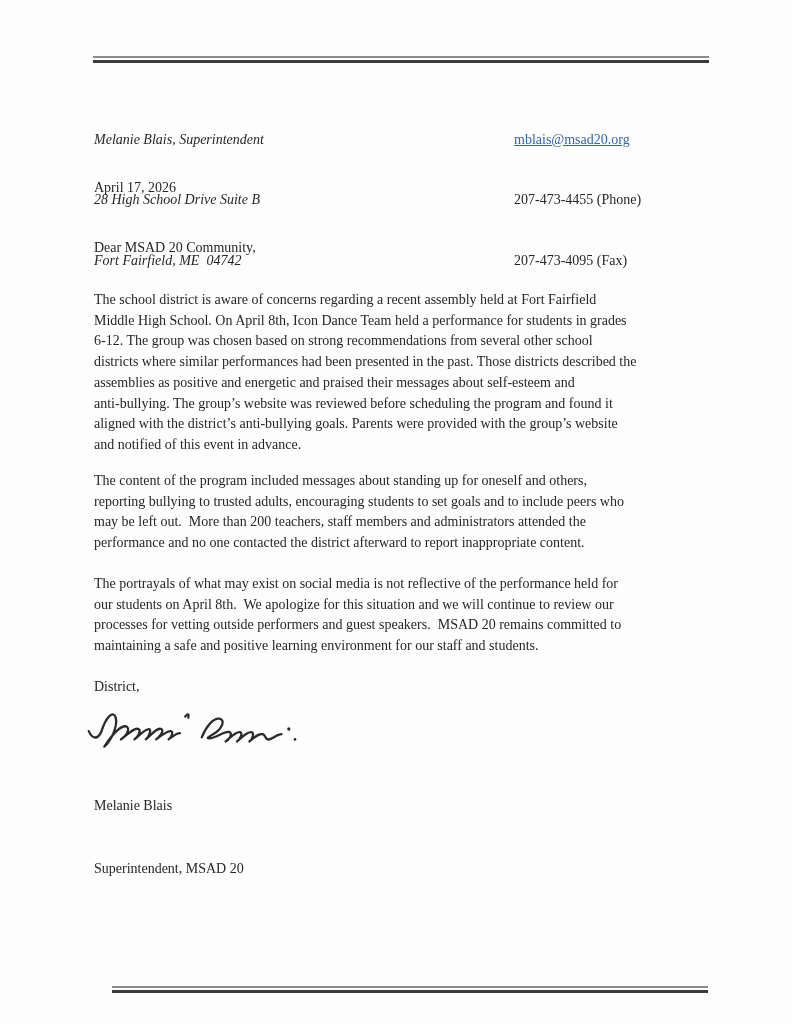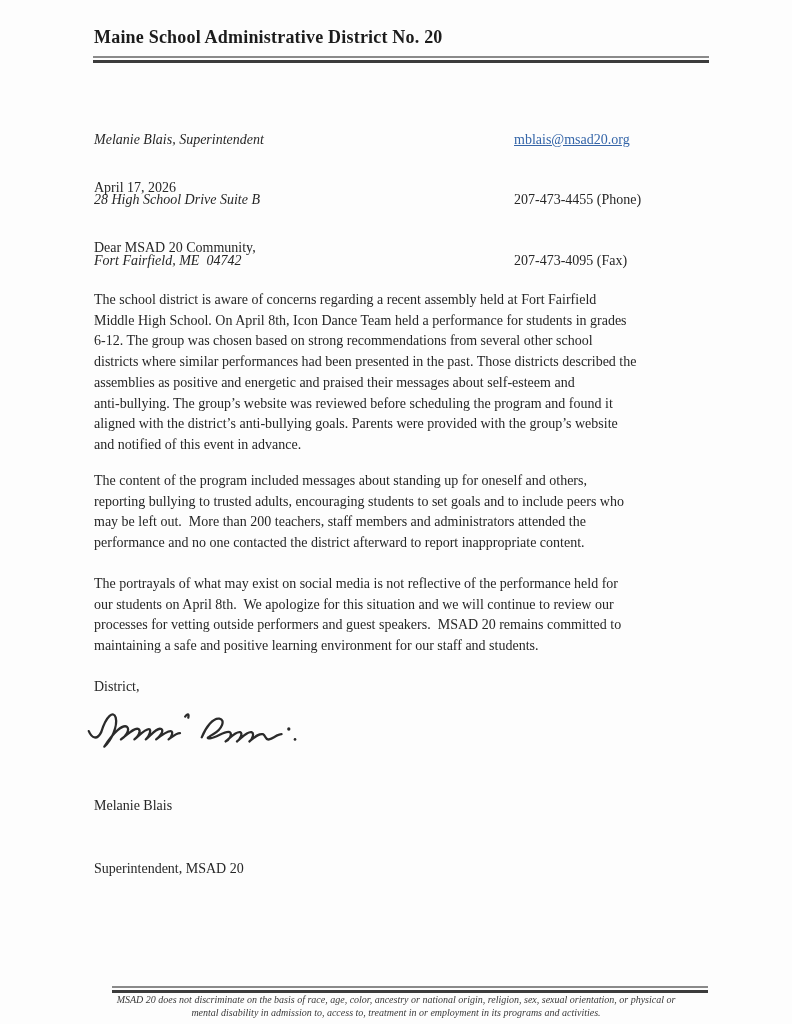--- a/index.html
+++ b/index.html
@@ -36,21 +36,20 @@
     position:absolute;left:0;top:993px;width:792px;
     font-size:10px;font-style:italic;line-height:13px;
     text-align:center;color:#3a3a3a;white-space:pre;
   }
 </style>
 </head>
 <body>
 
 <div class="page">
 
-  <h1 class="title">Maine School Administrative District No. 20</h1>
   <div class="rule header-rule"></div>
 
   <div class="sender">
     <div>Melanie Blais, Superintendent</div>
     <div>28 High School Drive Suite B</div>
     <div>Fort Fairfield, ME  04742</div>
   </div>
 
   <div class="contact">
     <div><span class="email">mblais@msad20.org</span></div>
@@ -99,16 +98,14 @@
     <circle cx="197" cy="28" r="1.6" fill="#2b2b2b" stroke="none"></circle>
     <circle cx="203" cy="38" r="1.3" fill="#2b2b2b" stroke="none"></circle>
   </svg>
 
   <div class="signer">
     <div>Melanie Blais</div>
     <div>Superintendent, MSAD 20</div>
   </div>
 
   <div class="rule footer-rule"></div>
-  <div class="footer">MSAD 20 does not discriminate on the basis of race, age, color, ancestry or national origin, religion, sex, sexual orientation, or physical or
-mental disability in admission to, access to, treatment in or employment in its programs and activities.</div>
 
 </div>
 
 </body></html>

